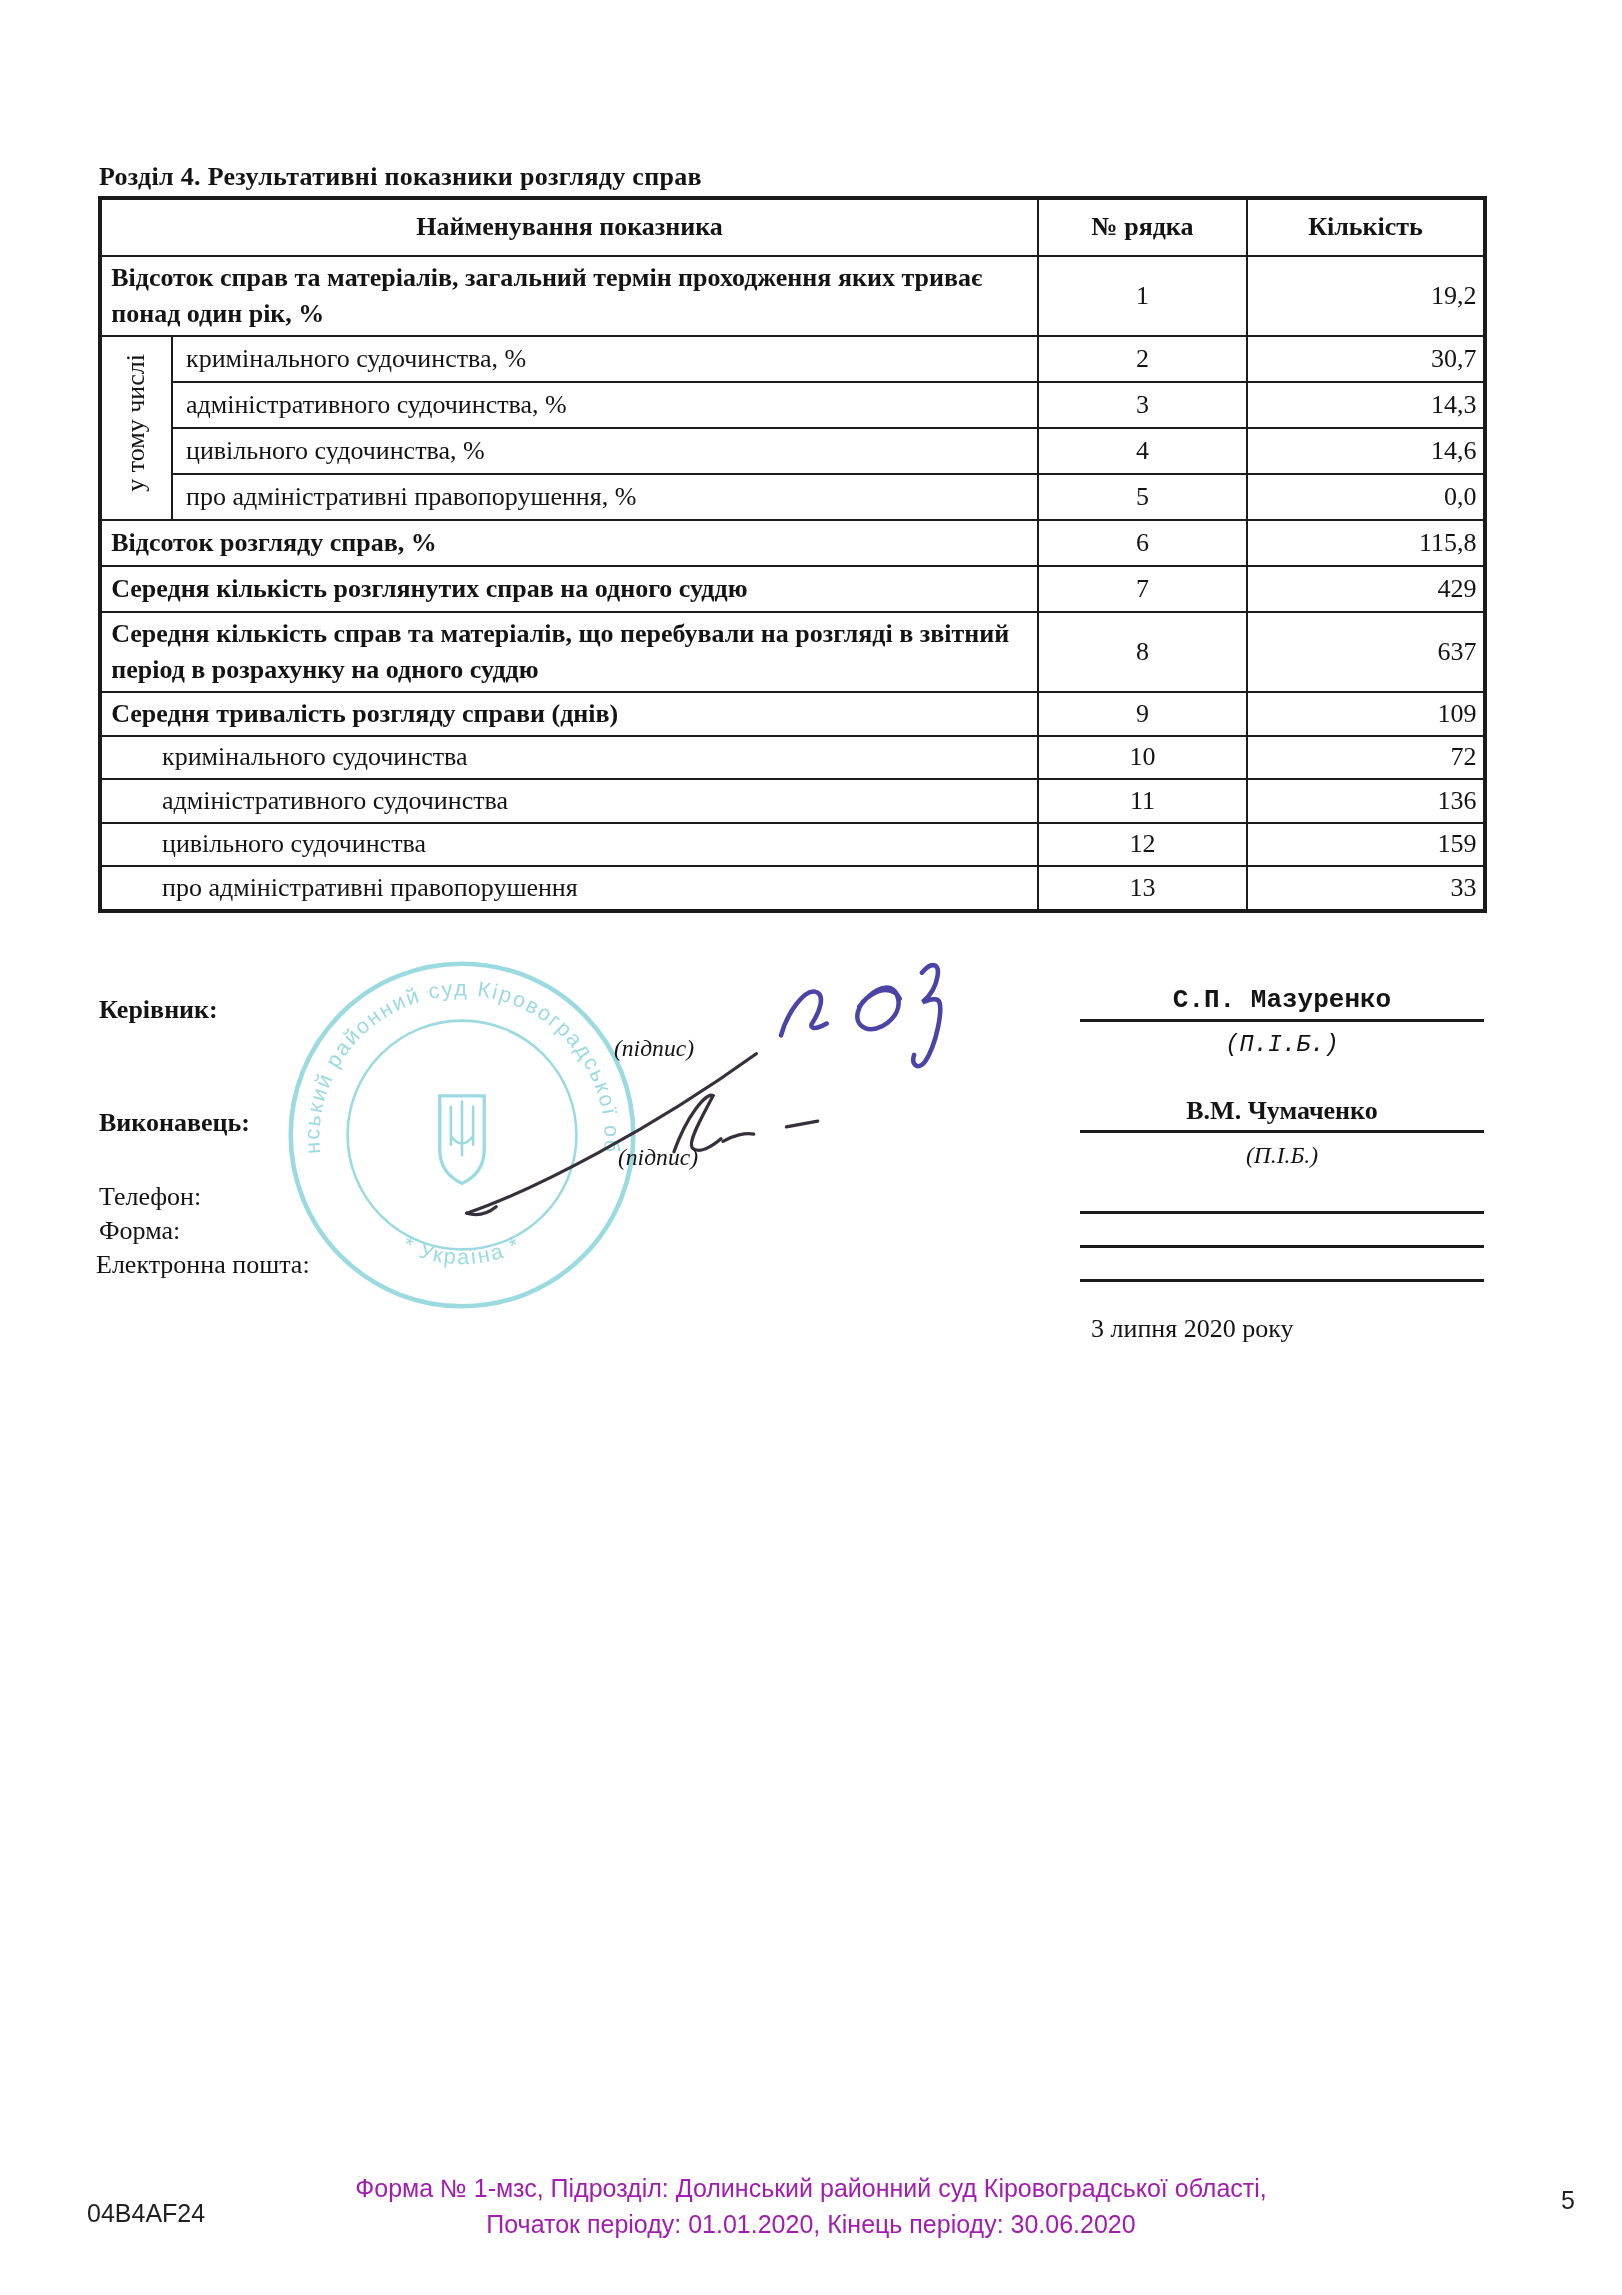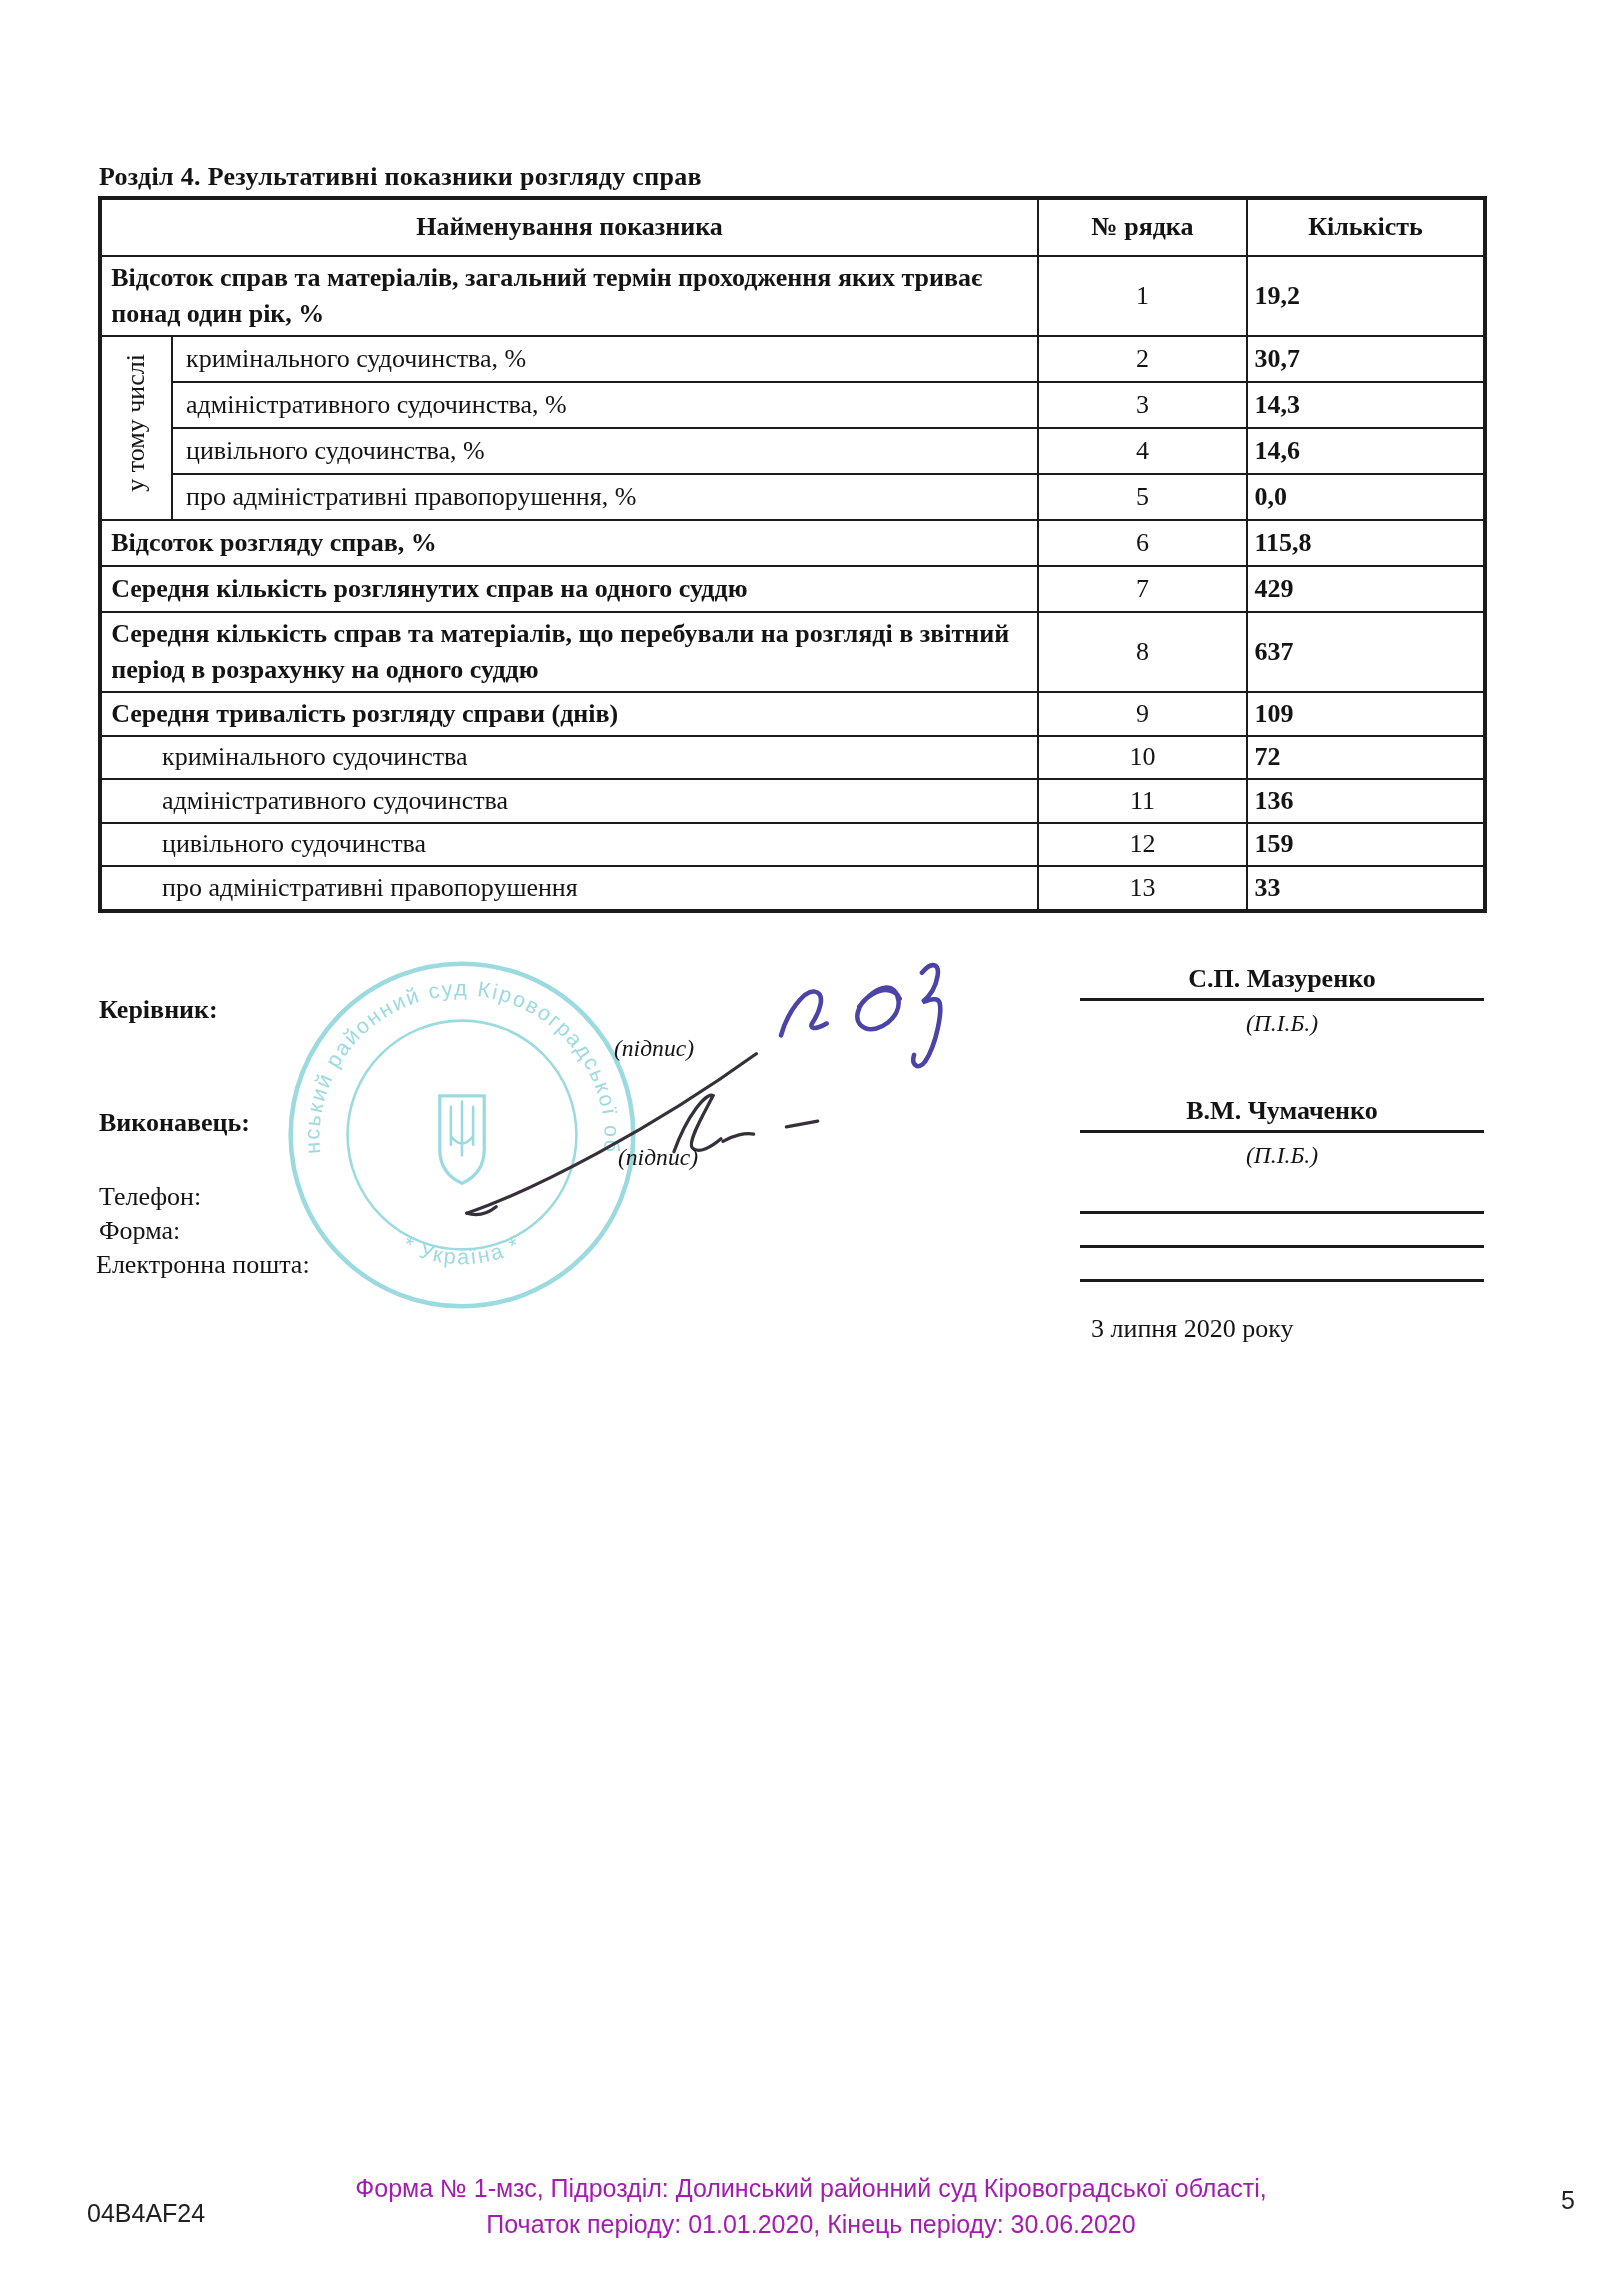--- a/index.html
+++ b/index.html
@@ -35,21 +35,21 @@
   .hdr{height:58px;}
   .rh1{height:76px;}
   .rstd{height:46px;}
   .rh8{height:68px;}
   .rsh{height:41px;}
   td.lbl{text-align:left;padding-left:9.2px;}
   td.lbl.sub{padding-left:13px;font-weight:normal;}
   td.lbl.ind{padding-left:60px;font-weight:normal;}
   td.lbl.b{font-weight:bold;}
   td.num{text-align:center;}
-  td.val{text-align:left;padding-right:6.5px;font-weight:bold;}
+  td.val{text-align:right;padding-right:6.5px;}
   td.rotcell{width:72px;padding:0;text-align:center;}
   .vert{
     display:inline-block;
     writing-mode:vertical-rl;
     transform:rotate(180deg);
     font-size:26px;white-space:nowrap;
   }
   
   .abs{position:absolute;}
   .lab-b{font-size:26px;font-weight:bold;}
@@ -194,21 +194,21 @@
       <path d="M 25 262 C 45 268 60 260 70 252"></path>
       <path d="M 25 262 C 130 226 310 132 468 18"></path>
       <path d="M 342 168 C 362 112 392 76 402 82 C 390 106 362 152 370 162 C 380 172 400 160 414 148"></path>
       <path d="M 417 152 C 432 143 452 138 464 141"></path>
       <path d="M 514 130 L 562 121"></path>
     </g>
   </svg>
 
   <div class="abs lab-b" style="left:99px;top:995px;">Керівник:</div>
   <div class="abs sigcap" style="left:582px;top:1035px;">(підпис)</div>
-  <div class="abs sigcol" style="top:964px;">
+  <div class="abs sigcol" style="top:985px;font-family:Liberation Mono, monospace;">
     <div class="nm">С.П. Мазуренко</div>
     <div class="ln"></div>
     <div class="cap">(П.І.Б.)</div>
   </div>
 
   <div class="abs lab-b" style="left:99px;top:1108px;">Виконавець:</div>
   <div class="abs sigcap" style="left:586px;top:1144px;">(підпис)</div>
   <div class="abs sigcol" style="top:1096px;">
     <div class="nm">В.М. Чумаченко</div>
     <div class="ln"></div>

